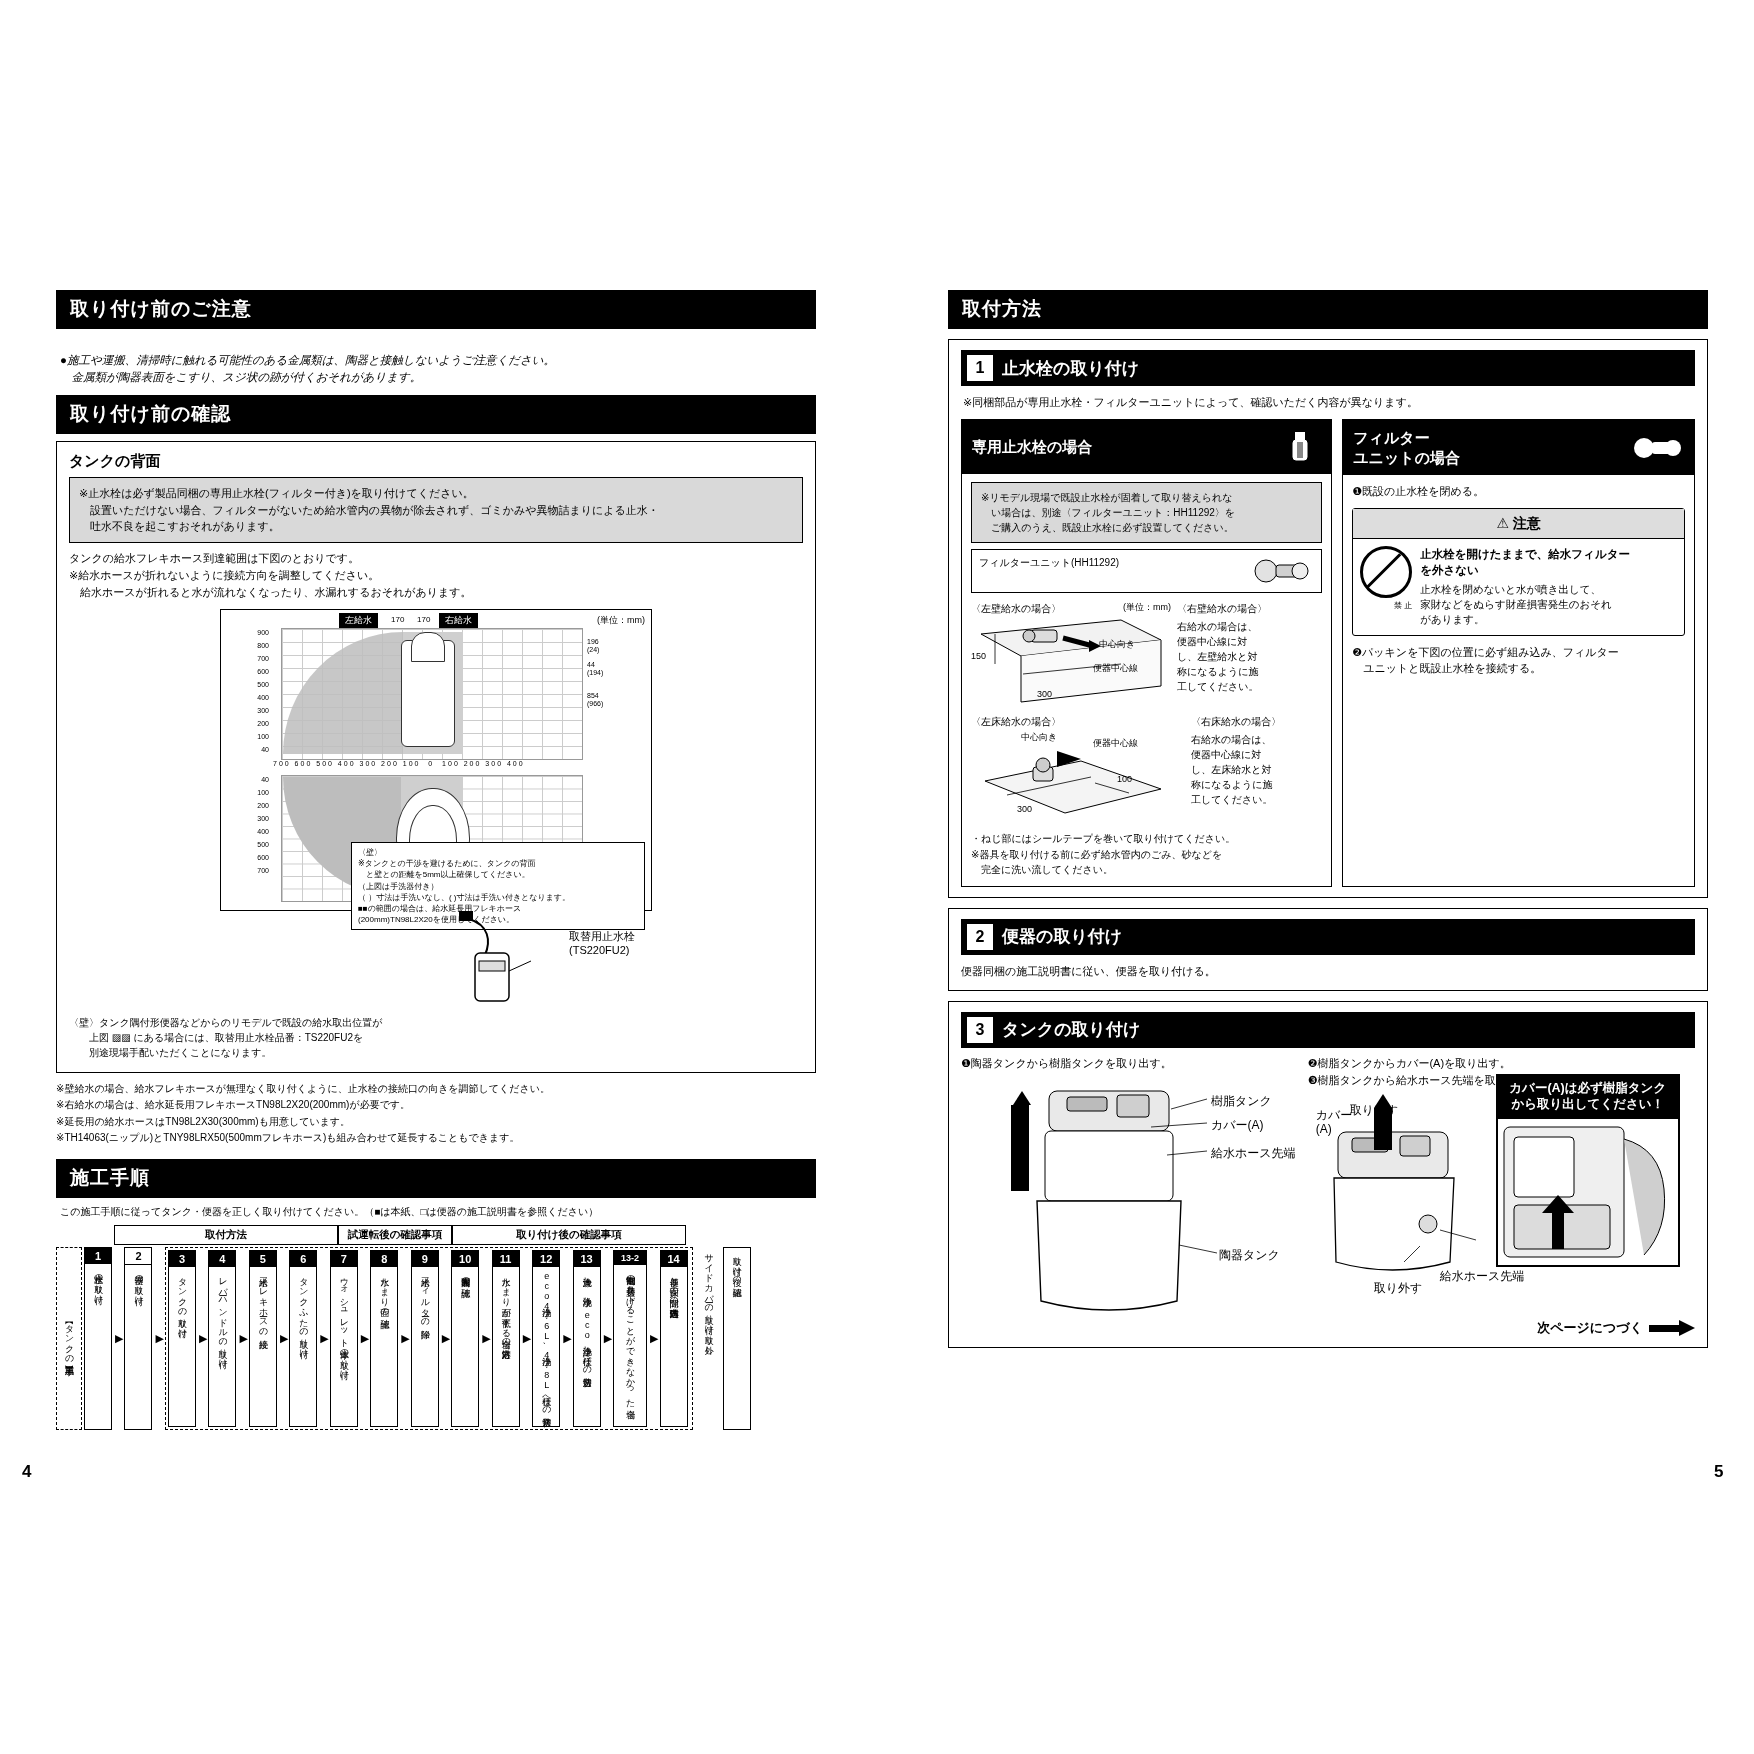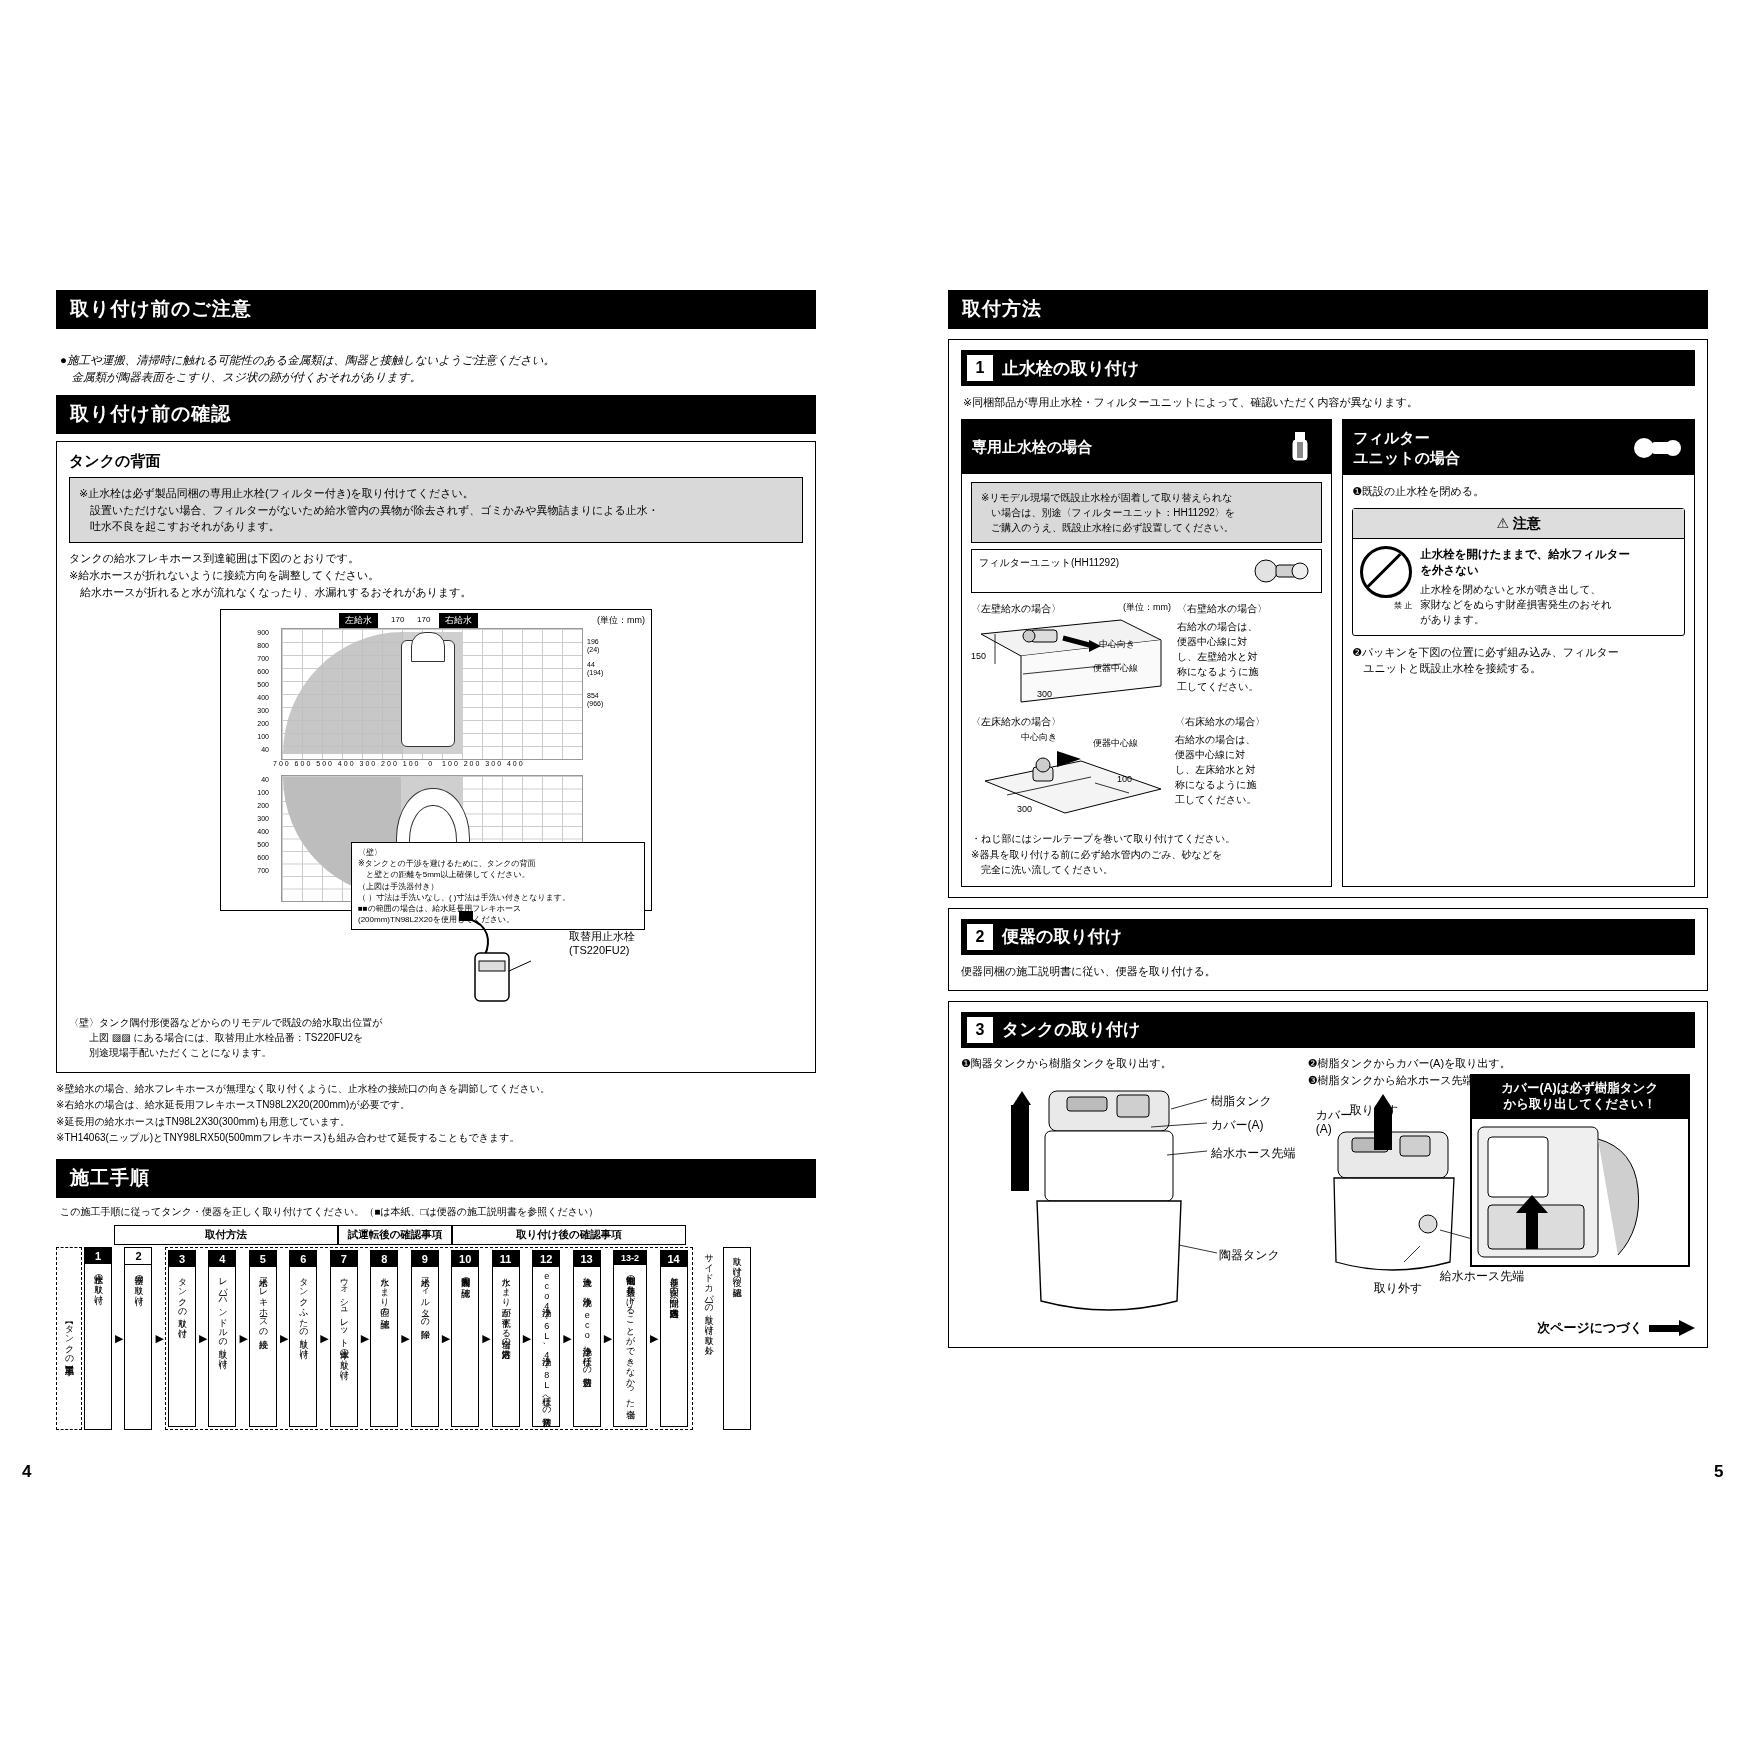--- a/index.html
+++ b/index.html
@@ -372,21 +372,21 @@
               <div style="flex:1">
                 <div style="font-size:10px">〈右壁給水の場合〉</div>
                 <div style="font-size:10px;line-height:1.5;white-space:pre-line;margin-top:3px">右給水の場合は、
 便器中心線に対
 し、左壁給水と対
 称になるように施
 工してください。</div>
               </div>
             </div>
 
-            <div style="display:flex;margin-top:6px;gap:4px">
+            <div style="display:flex;margin-top:6px;gap:20px">
               <div style="flex:1.1">
                 <div style="font-size:10px">〈左床給水の場合〉</div>
                 <div style="position:relative;height:96px">
                   <svg width="200" height="96" viewBox="0 0 200 96">
                     <path d="M14 52 L110 32 L190 60 L94 84 Z" fill="#f4f4f4" stroke="#000"></path>
                     <rect x="62" y="38" width="20" height="14" rx="3" fill="#ddd" stroke="#000"></rect>
                     <circle cx="72" cy="36" r="7" fill="#ccc" stroke="#000"></circle>
                     <path d="M86 22 l24 8 -24 8 z" fill="#000"></path>
                     <line x1="36" y1="66" x2="120" y2="48" stroke="#000" stroke-width=".8"></line>
                     <line x1="124" y1="54" x2="158" y2="64" stroke="#000" stroke-width=".8"></line>
@@ -515,21 +515,21 @@
               <line x1="132" y1="118" x2="168" y2="128" stroke="#000" stroke-width=".8"></line>
             </svg>
             <div class="arrow-up" style="left:66px;top:2px"></div>
             <div style="position:absolute;left:66px;top:16px;width:18px;height:42px;background:#000"></div>
             <div class="lbl" style="left:8px;top:16px;white-space:pre-line;line-height:1.2">カバー
 (A)</div>
             <div class="lbl" style="left:42px;top:10px">取り出す</div>
             <div class="lbl" style="left:66px;top:188px">取り外す</div>
             <div class="lbl" style="left:132px;top:176px">給水ホース先端</div>
 
-            <div style="position:absolute;left:162px;top:-18px;width:220px">
+            <div style="position:absolute;left:188px;top:-18px;width:184px">
               <div class="blackbox" style="white-space:pre-line;text-align:center">カバー(A)は必ず樹脂タンク
 から取り出してください！</div>
               <div style="border:2px solid #000;border-top:none;height:146px;position:relative;background:#fff">
                 <svg width="196" height="146" viewBox="0 0 196 146">
                   <rect x="6" y="8" width="120" height="130" rx="6" fill="#efefef" stroke="#000"></rect>
                   <rect x="16" y="18" width="60" height="60" rx="4" fill="#fff" stroke="#000"></rect>
                   <rect x="16" y="86" width="96" height="44" rx="4" fill="#dcdcdc" stroke="#000"></rect>
                   <path d="M126 20 q36 10 40 50 q4 40 -20 66" fill="#cfcfcf" stroke="#000"></path>
                   <path d="M54 130 l0 -36 l-10 0 l16 -18 l16 18 l-10 0 l0 36 z" fill="#000"></path>
                 </svg>

